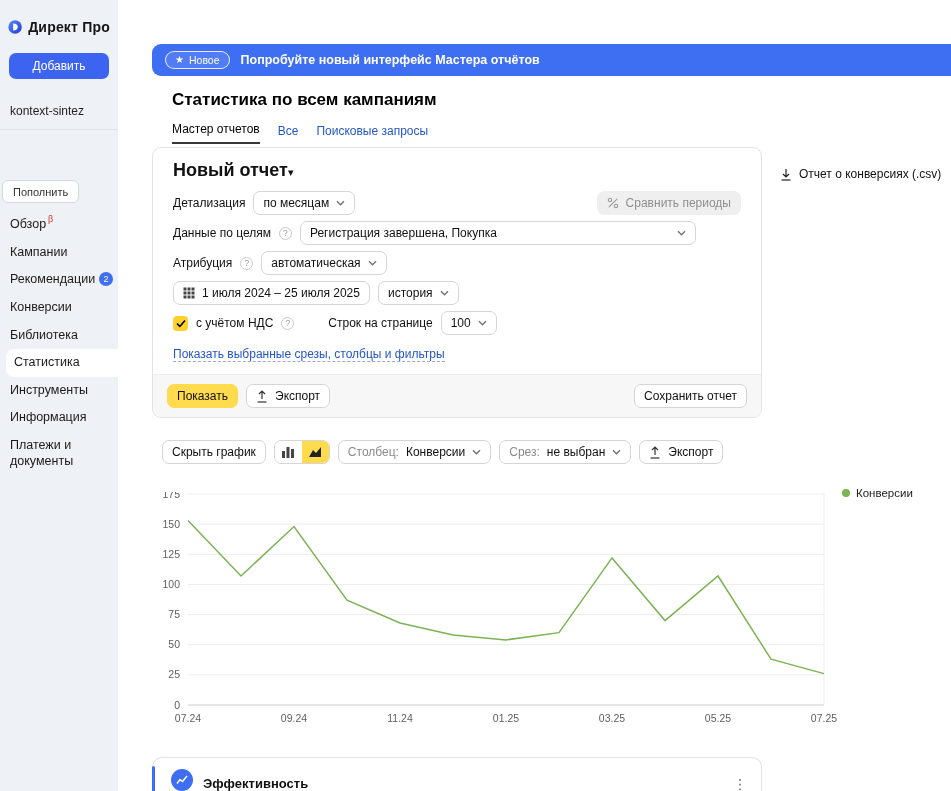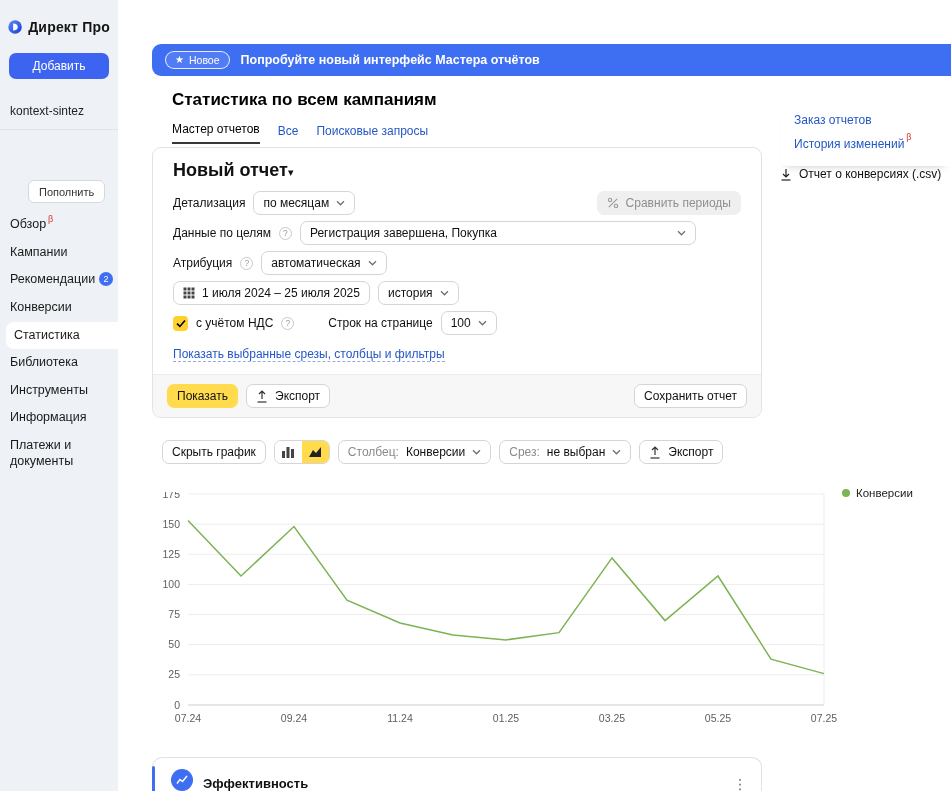--- a/index.html
+++ b/index.html
@@ -7,21 +7,21 @@
   body{font-family:"Liberation Sans",sans-serif;background:#fff;overflow:hidden;color:#111}
   .app{position:relative;width:951px;height:791px;background:#fff}
 
   
   .sidebar{position:absolute;left:0;top:0;width:118px;height:791px;background:#eef1f6;padding-top:16px}
   .logo{display:flex;align-items:center;gap:6px;padding:0 8px;cursor:pointer}
   .logo-text{font-weight:bold;font-size:14px;color:#151515;letter-spacing:.2px;white-space:nowrap}
   .add-btn{display:block;margin:15px 9px 12px;width:100px;height:26px;background:#3d64f0;color:#fff;border:none;border-radius:7px;font-size:12px;font-family:inherit;cursor:pointer}
   .account{padding:13px 10px 11px;font-size:12px;color:#222;cursor:pointer}
   .sidebar-divider{height:1px;background:#dfe3e9}
-  .topup-btn{margin:50px 28px 0;height:23px;padding:0 10px;background:#fff;border:1px solid #d3d9e0;border-radius:6px;font-size:11px;color:#333;font-family:inherit;cursor:pointer}
+  .topup-btn{margin:50px 2px 0;height:23px;padding:0 10px;background:#fff;border:1px solid #d3d9e0;border-radius:6px;font-size:11px;color:#333;font-family:inherit;cursor:pointer}
   .nav{margin-top:8px}
   .nav-item{position:relative;display:flex;align-items:flex-start;padding:6px 4px 6px 10px;font-size:12.5px;color:#1a1a1a;cursor:pointer;line-height:1.25}
   .nav-item.active{background:#fff;margin-left:6px;border-radius:8px 0 0 8px;padding-left:8px}
   .beta{color:#d13b2e;font-size:9px;position:relative;top:-3px;margin-left:2px}
   .badge2{display:inline-flex;align-items:center;justify-content:center;width:14px;height:14px;border-radius:50%;background:#3e6ef2;color:#fff;font-size:9px;margin-left:4px;flex:none}
 
   
   .main{position:absolute;left:118px;top:0;right:0;height:791px;background:#fff}
   .banner{position:absolute;left:34px;top:44px;right:0;height:32px;background:#3e6ef2;border-radius:9px 0 0 9px;display:flex;align-items:center;gap:11px;padding:0 13px;color:#fff;cursor:pointer}
   .banner-badge{display:inline-flex;align-items:center;gap:5px;border:1px solid rgba(255,255,255,.85);background:rgba(255,255,255,.1);border-radius:999px;padding:2px 9px;font-size:10.5px}
@@ -108,25 +108,25 @@
       <div class="nav-item">
         <span>Кампании</span>
       </div>
       <div class="nav-item">
         <span>Рекомендации</span>
         <span class="badge2">2</span>
       </div>
       <div class="nav-item">
         <span>Конверсии</span>
       </div>
+      <div class="nav-item">
+        <span>Библиотека</span>
+      </div>
       <div class="nav-item active">
         <span>Статистика</span>
-      </div>
-      <div class="nav-item">
-        <span>Библиотека</span>
       </div>
       <div class="nav-item">
         <span>Инструменты</span>
       </div>
       <div class="nav-item">
         <span>Информация</span>
       </div>
       <div class="nav-item">
         <span>Платежи и документы</span>
       </div>
@@ -246,26 +246,20 @@
           <svg width="12" height="13" viewBox="0 0 12 13">
               <path d="M6 9V1.5M3 4l3-3 3 3" stroke="#333" fill="none" stroke-width="1.2"></path>
               <path d="M1.5 12h9" stroke="#333" stroke-width="1.2"></path>
             </svg>
           <span>Экспорт</span>
         </button>
         <button class="btn save-btn">Сохранить отчет</button>
       </div>
     </section>
 
-    <div class="side-card">
-      <span class="slink">Заказ отчетов</span>
-      <span class="slink">
-        <span>История изменений</span><sup class="beta">β</sup>
-      </span>
-    </div>
     <div class="csv-link">
       <svg width="12" height="13" viewBox="0 0 12 13">
           <path d="M6 1v7.5M3 6l3 3 3-3" stroke="#222" fill="none" stroke-width="1.2"></path>
           <path d="M1.5 12h9" stroke="#222" stroke-width="1.2"></path>
         </svg>
       <span>Отчет о конверсиях (.csv)</span>
     </div>
 
     <div class="chart-controls">
       <button class="btn">Скрыть график</button>

